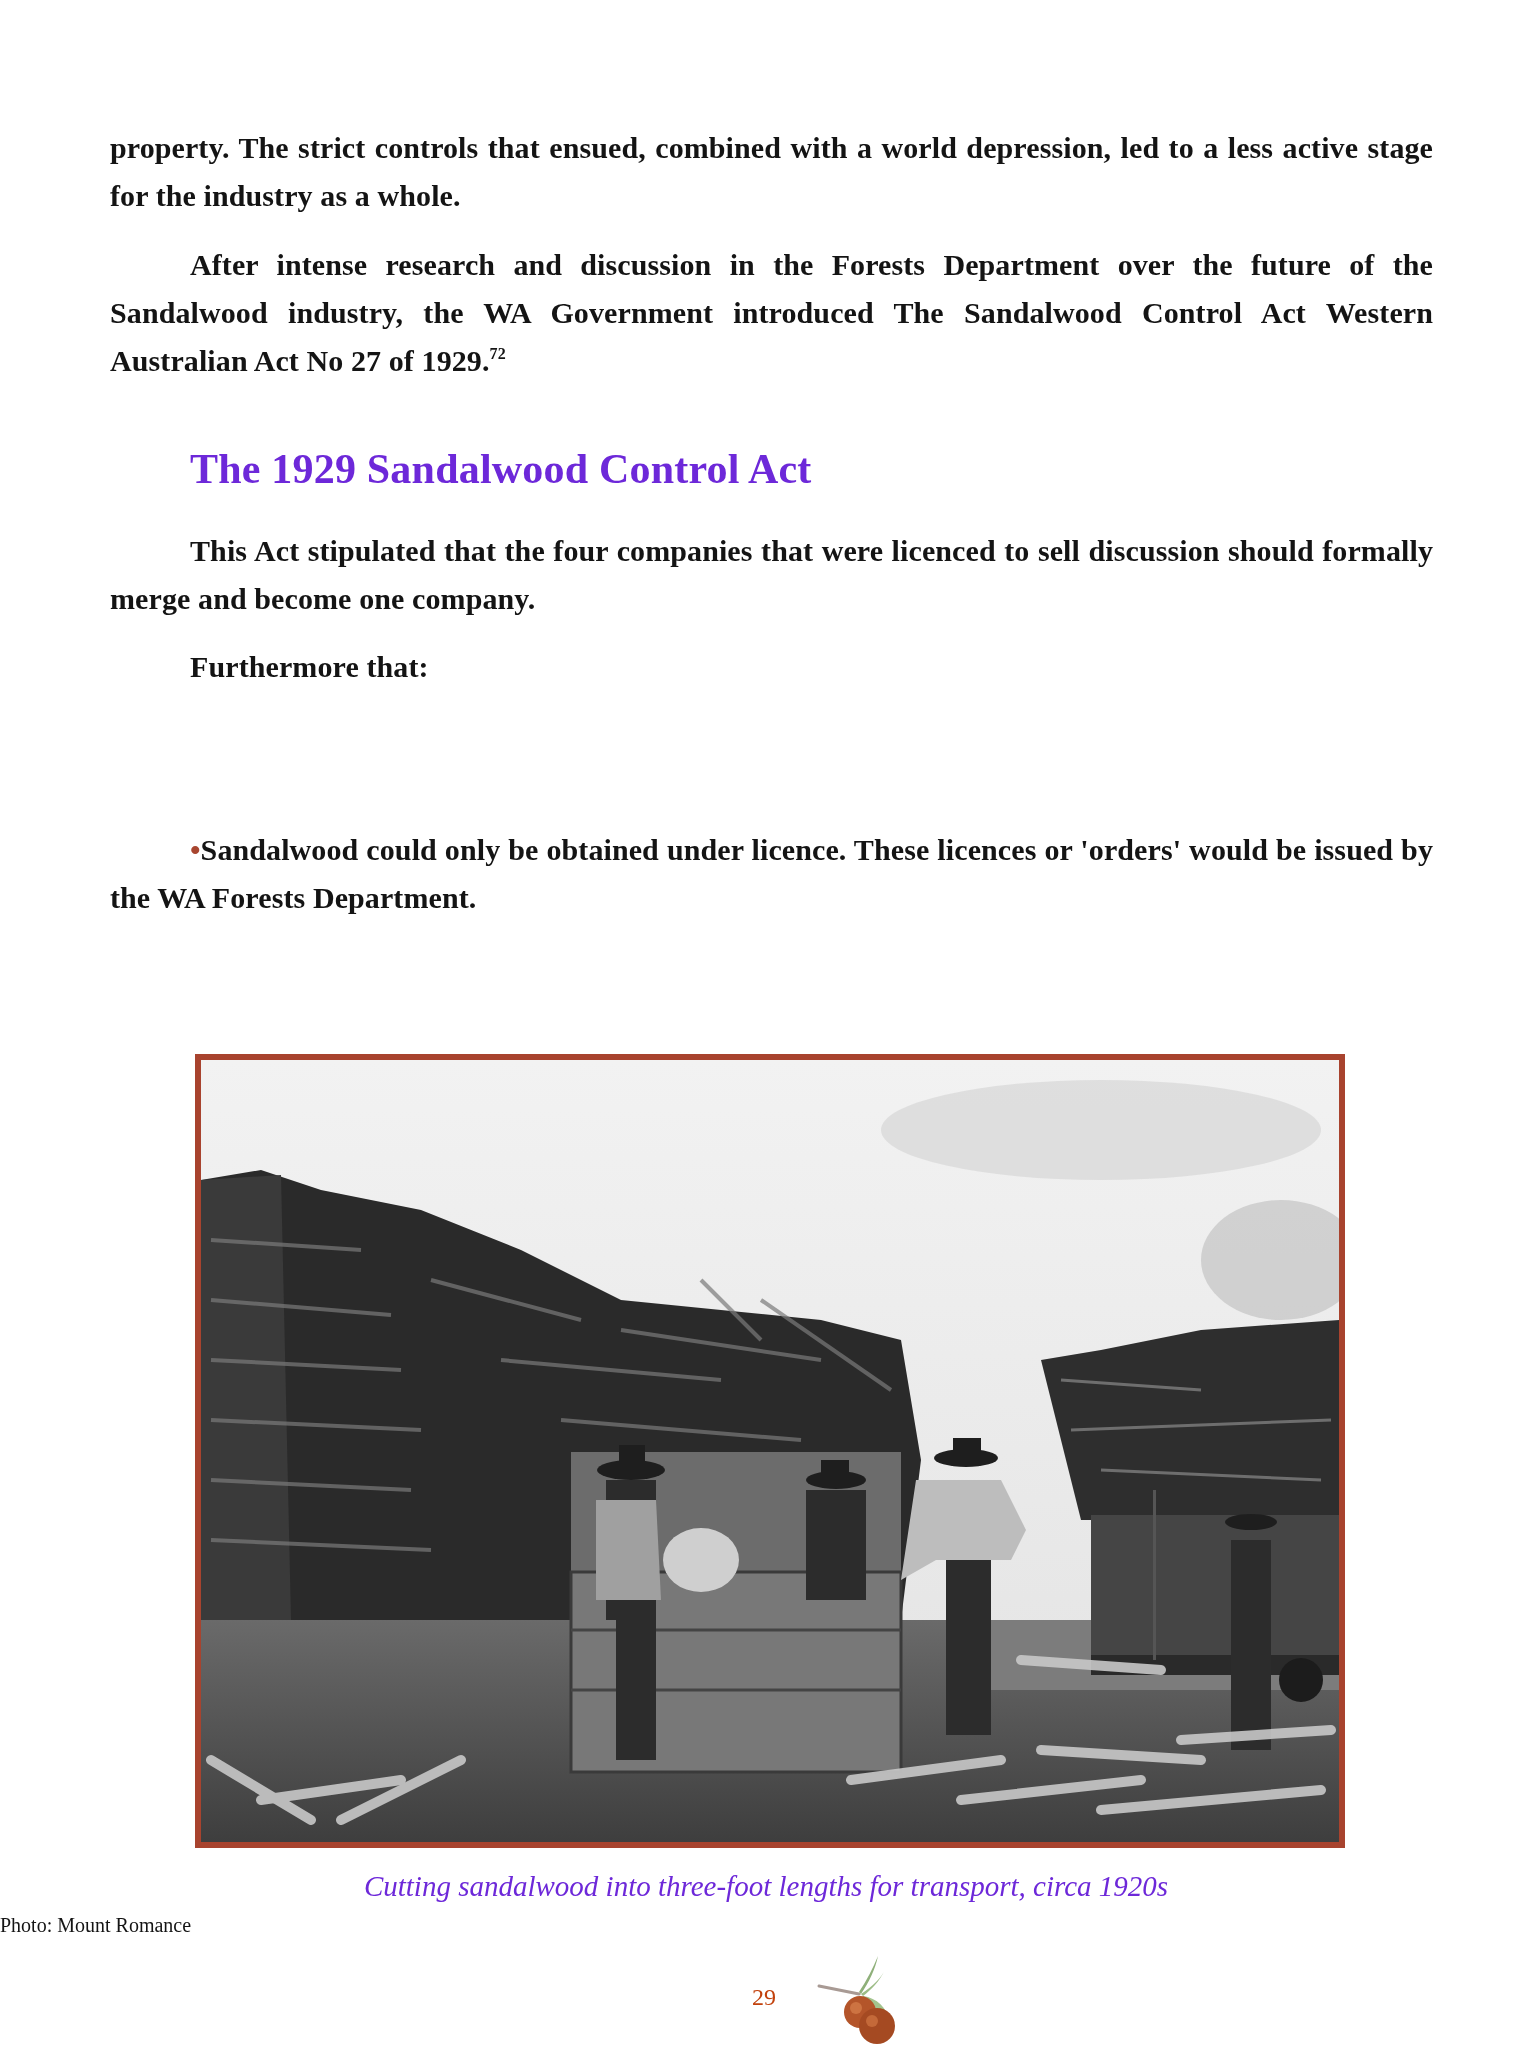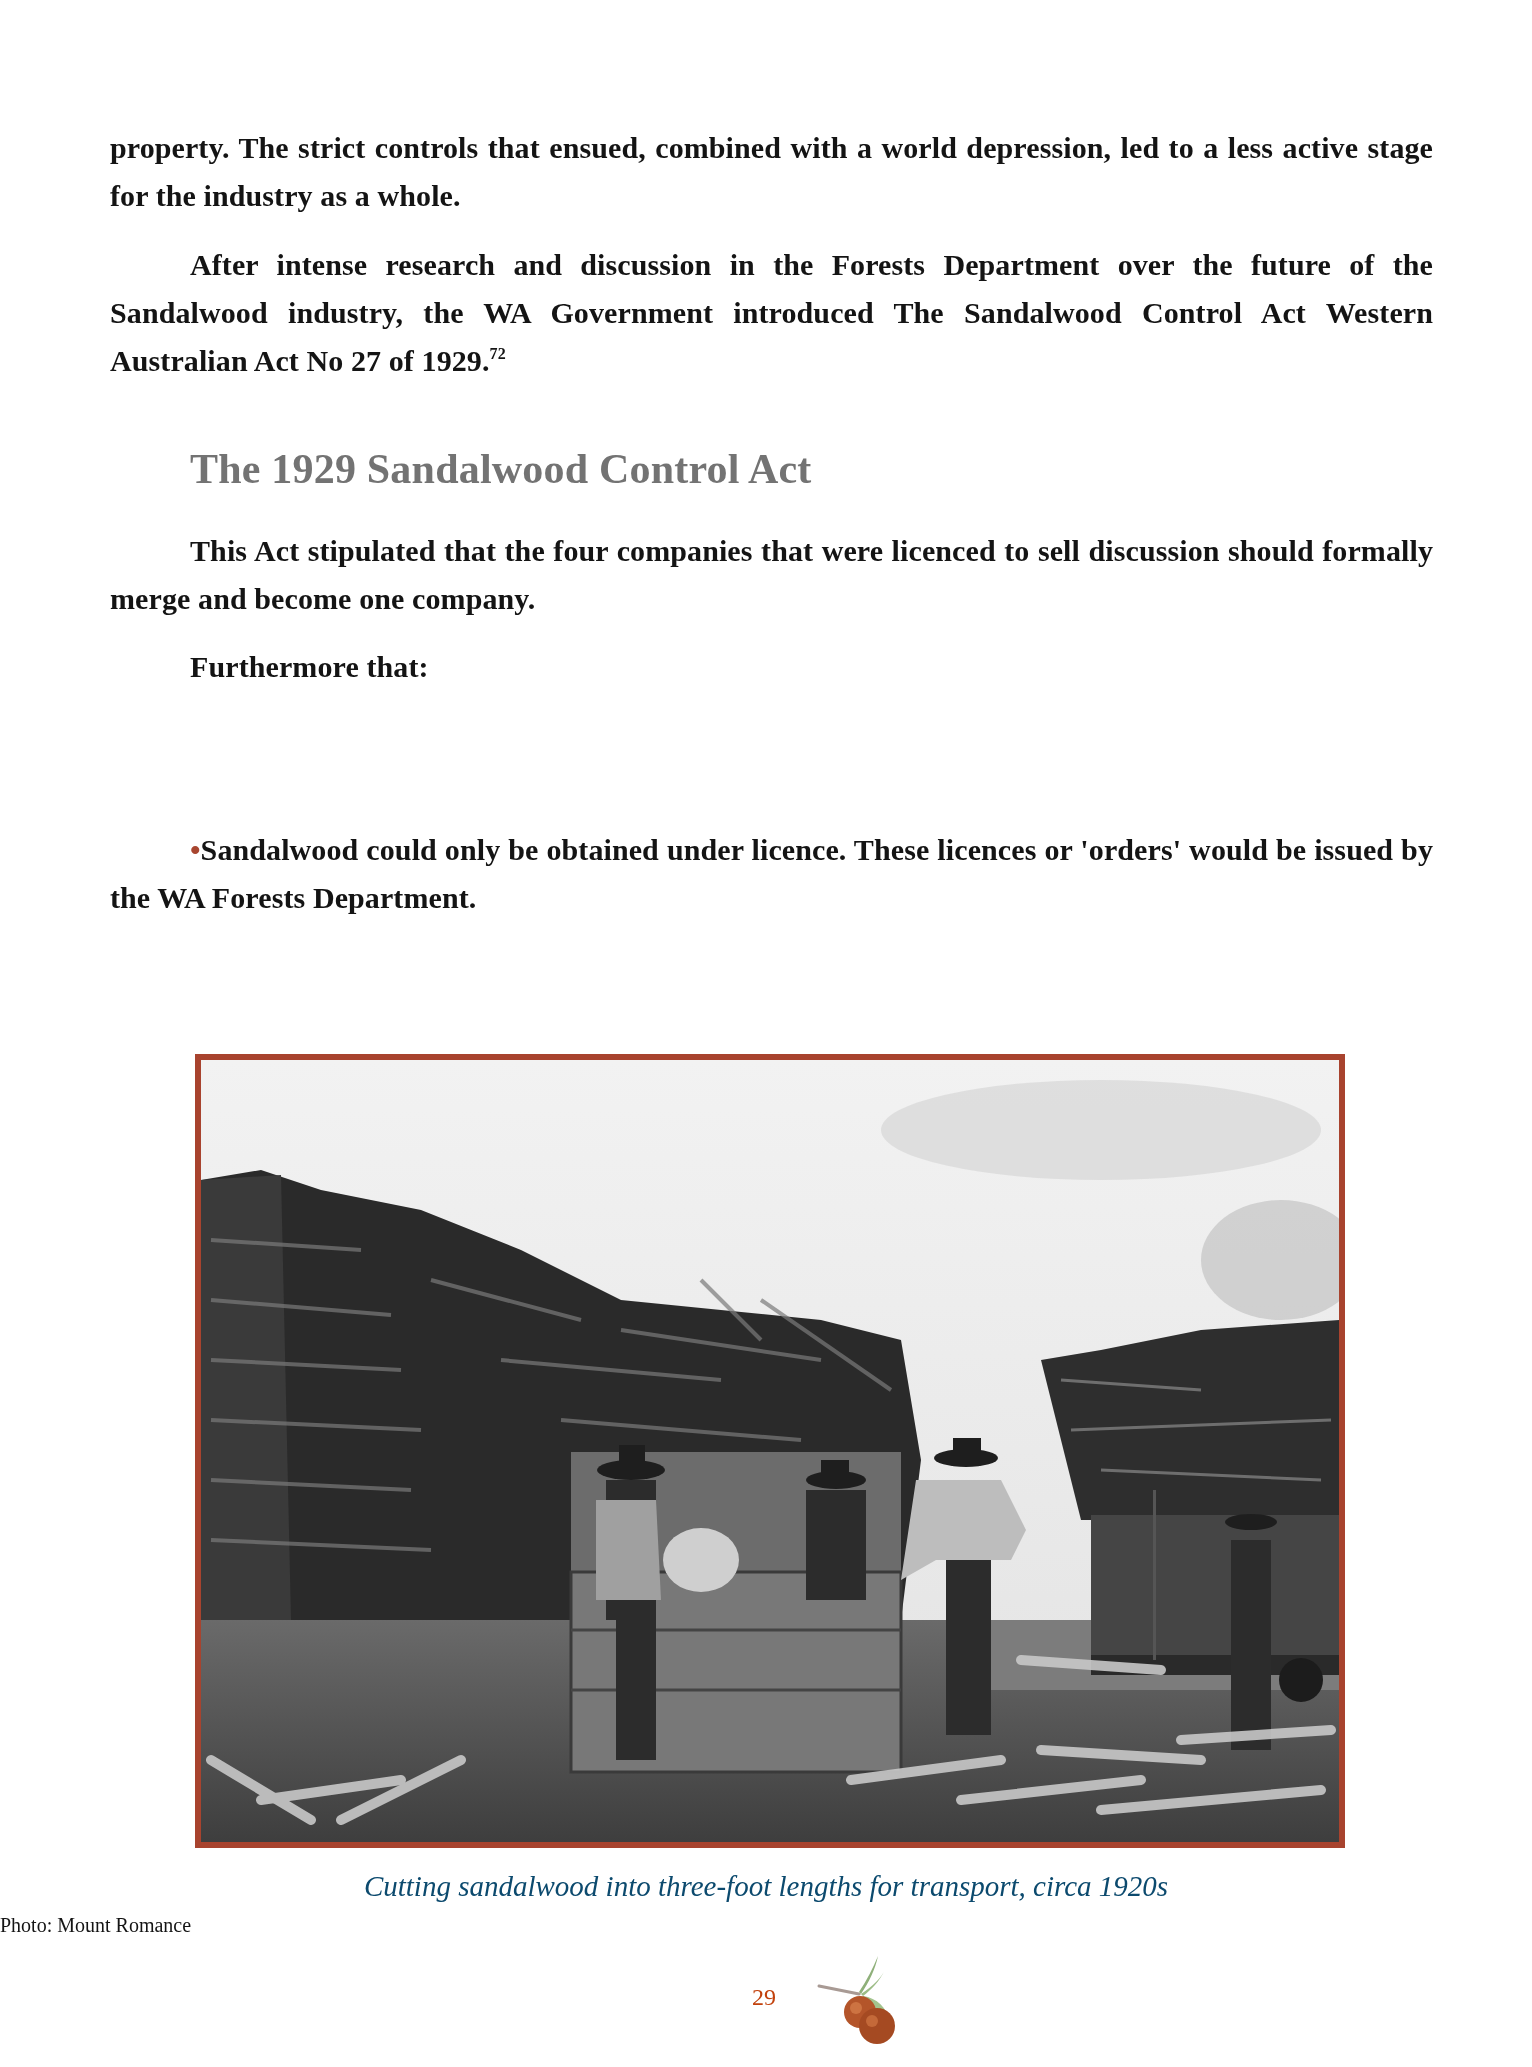--- a/index.html
+++ b/index.html
@@ -13,41 +13,41 @@
     position: absolute; left: 110px; width: 1323px;
     font-size: 30px; line-height: 48px; text-align: justify;
     letter-spacing: 0.1px;
   }
   .body-text p { margin: 0; font-weight: bold; }
   .indent { text-indent: 80px; }
   .p1 { top: 124px; }
   .p2 { top: 241px; }
   .heading {
     position: absolute; left: 190px; top: 445px;
-    font-size: 42px; font-weight: bold; color: #737373; margin: 0;
+    font-size: 42px; font-weight: bold; color: #6d28d9; margin: 0;
     font-family: "Liberation Serif", "DejaVu Serif", serif;
     letter-spacing: 0.2px;
   }
   .p3 { top: 527px; }
   .p4 { top: 643px; }
   .b1 { top: 710px; }
   .b2 { top: 826px; }
   .b3 { top: 942px; }
   .bullet { color: #a8452f; }
   sup.fn { font-size: 16px; line-height: 0; vertical-align: 12px; }
   .photo-frame {
     position: absolute; left: 195px; top: 1054px; width: 1138px; height: 782px;
     border: 6px solid #a8432e;
     background: linear-gradient(#f4f4f4 0%, #ececec 25%, #d8d8d8 40%, #5a5a5a 60%, #3a3a3a 78%, #8a8a8a 92%, #c4c4c4 100%);
     overflow: hidden;
   }
   .photo-frame svg { display: block; width: 100%; height: 100%; }
   .caption {
     position: absolute; left: 0; width: 1532px; top: 1870px; text-align: center;
-    font-size: 29px; font-style: italic; color: #0c4a6e;
+    font-size: 29px; font-style: italic; color: #6d28d9;
   }
   .credit {
     position: absolute; left: 0; width: 1224px; top: 1914px; text-align: left;
     font-size: 20px; color: #141414;
   }
   .page-number {
     position: absolute; left: 752px; top: 1984px; font-size: 24px; color: #c2410c;
   }
   .nut-sprig { position: absolute; left: 815px; top: 1950px; width: 90px; height: 100px; }
 </style>

